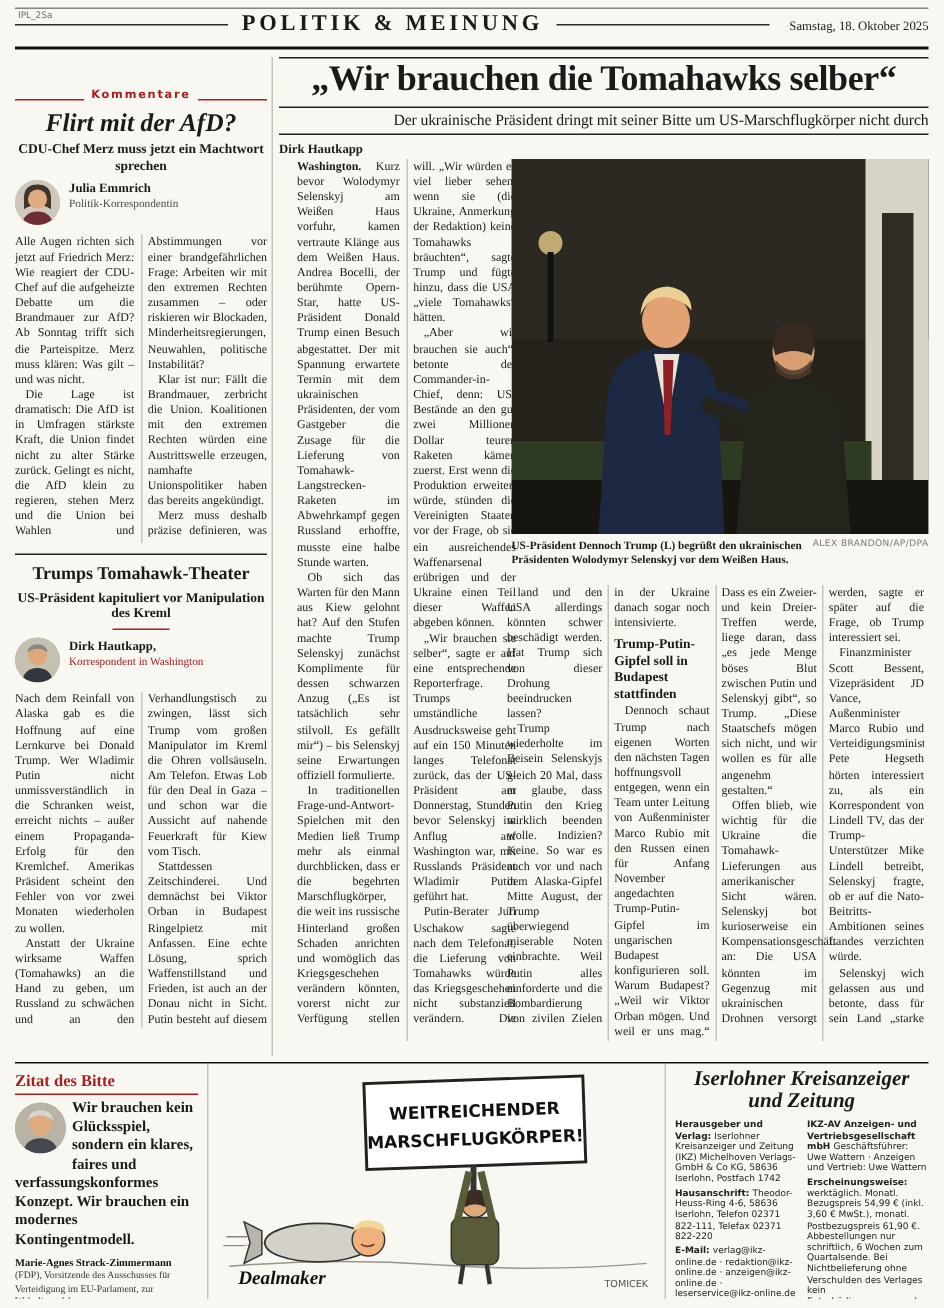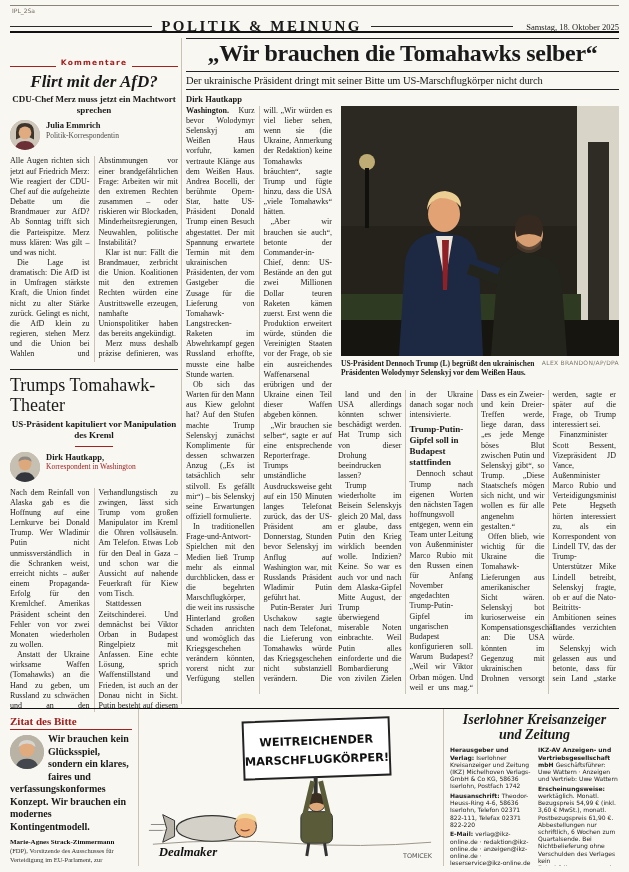--- a/index.html
+++ b/index.html
@@ -11,58 +11,58 @@
   *{box-sizing:border-box;}
   html,body{margin:0;padding:0;}
   body{
     width:629px;height:872px;position:relative;overflow:hidden;
     background:var(--paper);color:var(--ink);
     font-family:"Liberation Serif", serif;
   }
   
   .topline{position:absolute;top:5px;left:10px;right:10px;border-top:1px solid #8a857a;}
   .pagecode{position:absolute;top:7px;left:12px;font:6px "DejaVu Sans",sans-serif;color:#6f6a60;}
-  .header{position:absolute;top:18px;left:10px;right:10px;display:flex;align-items:center;gap:9px;}
+  .header{position:absolute;top:8px;left:10px;right:10px;display:flex;align-items:center;gap:9px;}
   .hline{flex:1;border-top:1px solid #2a2a2a;}
   .section-title{font-size:15px;font-weight:bold;letter-spacing:2.5px;white-space:nowrap;}
   .issue-date{font-size:8.5px;white-space:nowrap;margin-left:4px;}
   .header-rule{position:absolute;top:31px;left:10px;right:10px;border-top:2px solid #111;}
 
   
   .left-col{position:absolute;top:38px;left:10px;width:168px;}
   .vline{position:absolute;top:38px;left:181px;height:666px;border-left:1px solid var(--hair);}
   .kicker{display:flex;align-items:flex-end;gap:5px;color:var(--red);
     font:bold 7.5px "DejaVu Sans",sans-serif;letter-spacing:1.2px;margin-top:20px;}
   .kicker .kline{flex:1;border-top:1px solid var(--red);}
   .c-title{font-size:17px;font-weight:bold;font-style:italic;text-align:center;margin:6px 0 3px;line-height:1.05;}
-  .c-title2{font-size:18px;font-weight:normal;margin:5px 0 3px;line-height:1.1;}
+  .c-title2{font-size:12px;font-weight:bold;text-align:center;margin:5px 0 3px;line-height:1.1;}
   .c-deck{font-size:9px;font-weight:bold;text-align:center;margin:0 0 5px;line-height:1.2;}
   .red-mini-rule{width:38px;border-top:1.5px solid var(--red);margin:3px auto 5px;}
   .author{display:flex;gap:6px;margin:4px 0 6px;}
   .avatar{width:30px;height:30px;border-radius:50%;overflow:hidden;flex:none;background:#b9b2a5;}
   .avatar svg{display:block;width:100%;height:100%;}
   .author-name{font-size:8.5px;font-weight:bold;line-height:1.25;}
   .author-role{font-size:7.5px;color:#4a4a4a;line-height:1.25;}
   .author-role.red{color:var(--red);}
   .body2col{column-count:2;column-gap:9px;column-rule:1px solid var(--hair);
     font-size:8px;line-height:1.27;text-align:justify;overflow:hidden;hyphens:auto;}
   .body2col p{margin:0;text-indent:7px;}
   .body2col p:first-child{text-indent:0;}
   .c1-body{height:206px;}
   .c2-body{height:224px;}
   .block-rule{border-top:1px solid #222;margin:7px 0 6px;}
 
   
   .main{position:absolute;top:38px;left:186px;width:433px;height:666px;}
   .headline{font-size:24px;font-weight:bold;text-align:center;line-height:1.03;margin:2px 0 5px;letter-spacing:-0.3px;}
   .deck-rule{border-top:1px solid #222;}
-  .main-deck{font-size:10.5px;text-align:left;margin:3px 0;letter-spacing:-0.1px;white-space:nowrap;overflow:hidden;}
+  .main-deck{font-size:10.5px;text-align:right;margin:3px 0;letter-spacing:-0.1px;white-space:nowrap;overflow:hidden;}
   .byline{font-size:8.5px;font-weight:bold;margin:4px 0 2px;}
   .article{position:relative;height:588px;margin-top:2px;}
-  .colsA{position:absolute;left:0;top:0;width:146px;height:588px;
+  .colsA{position:absolute;left:12px;top:0;width:146px;height:588px;
     column-count:2;column-gap:9px;column-rule:1px solid var(--hair);
     font-size:8px;line-height:1.27;text-align:justify;overflow:hidden;hyphens:auto;}
   .colsA p,.colsB p{margin:0;text-indent:7px;}
   .colsA p:first-child{text-indent:0;}
   .photo{position:absolute;left:155px;top:0;width:278px;}
   .photo svg{display:block;width:278px;height:250px;}
   .caption{font-size:7.5px;font-weight:bold;line-height:1.3;margin-top:3px;}
   .credit{float:right;font:6px "DejaVu Sans",sans-serif;font-weight:normal;color:#7b766c;letter-spacing:.3px;}
   .colsB{position:absolute;left:152px;top:284px;width:278px;height:304px;
     column-count:4;column-gap:8px;column-rule:1px solid var(--hair);

